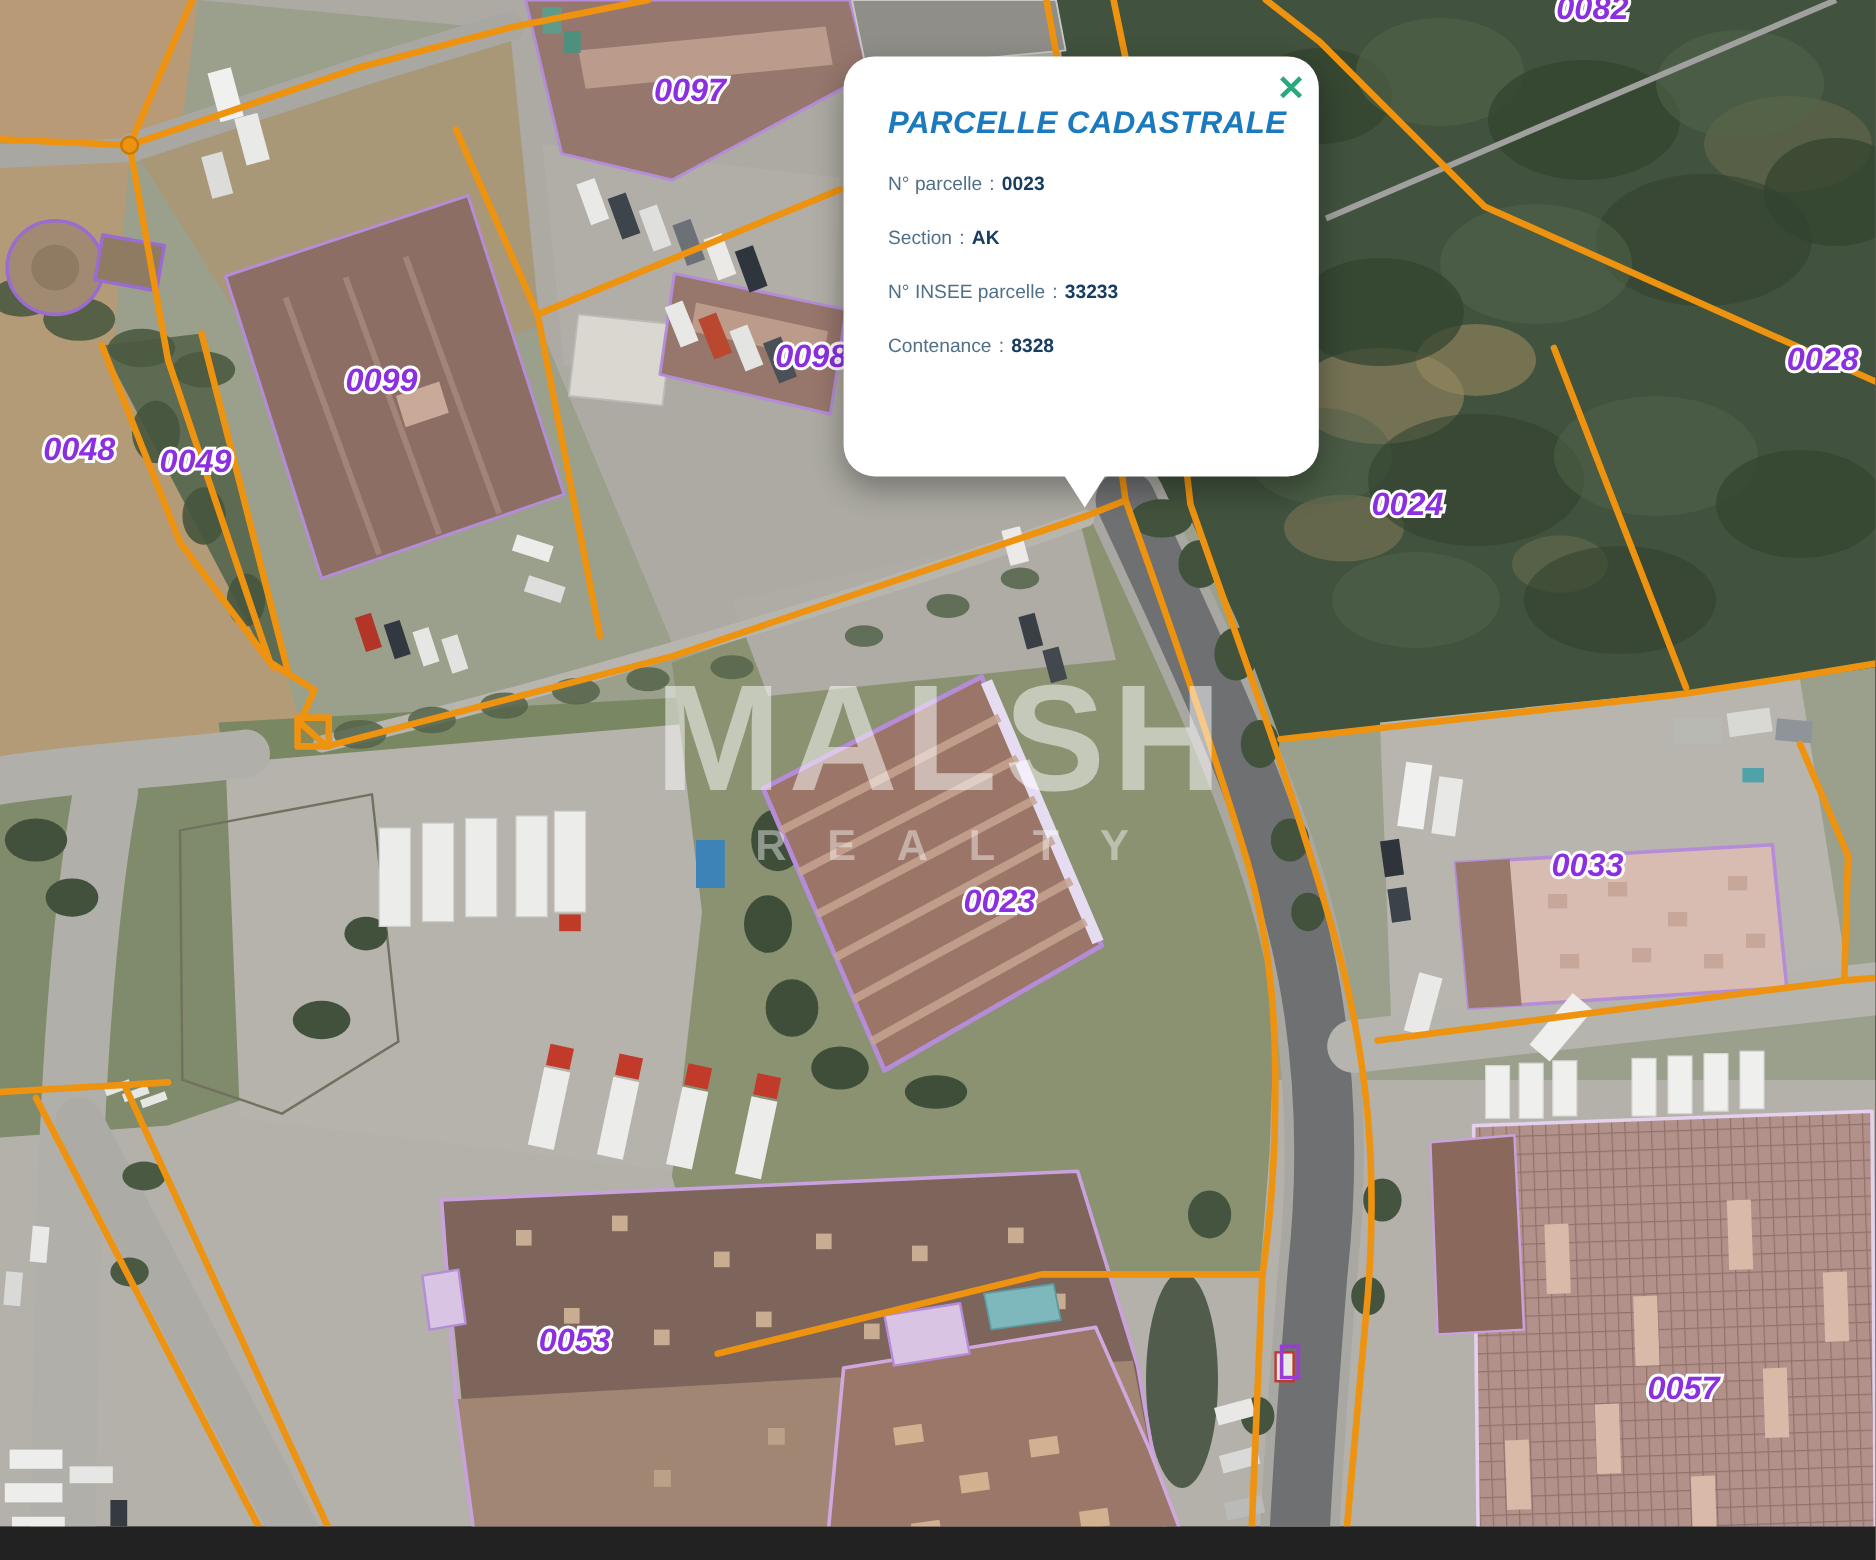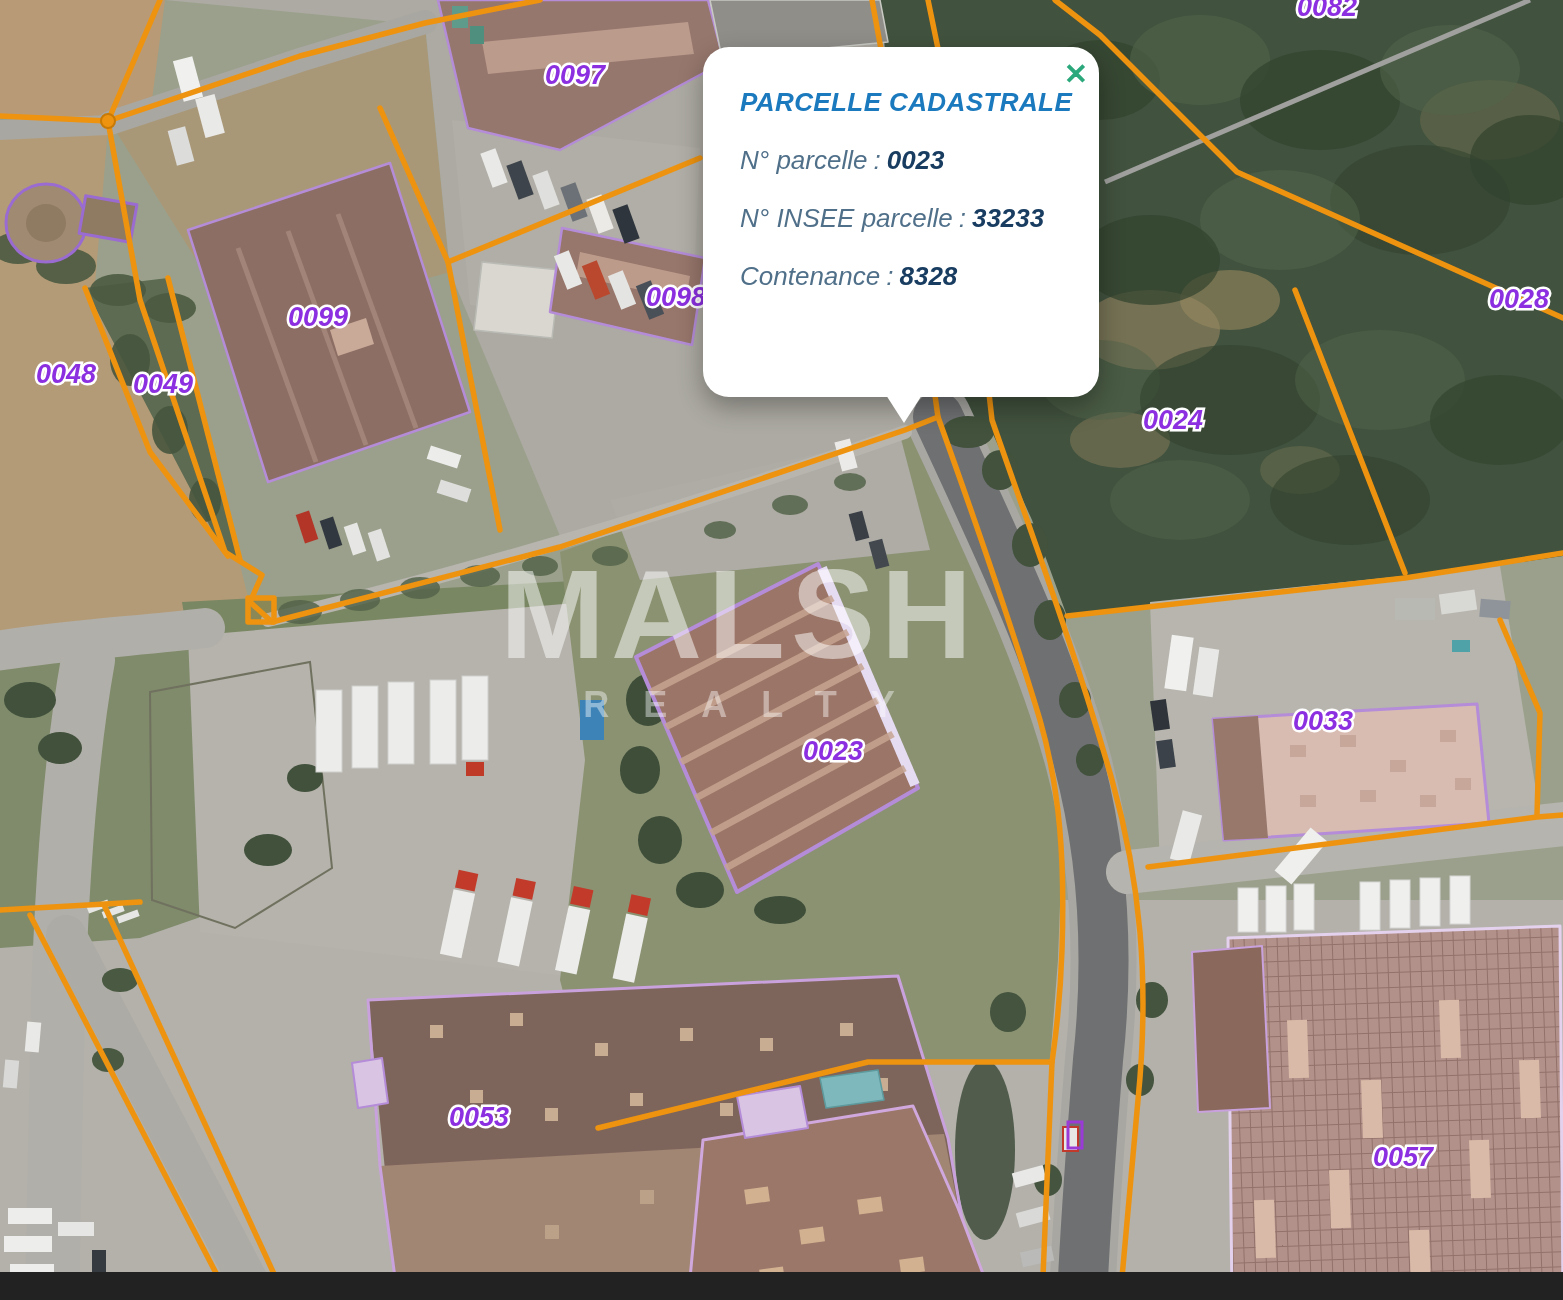--- a/index.html
+++ b/index.html
@@ -4,35 +4,35 @@
 <style>
   html,body{margin:0;padding:0;background:#222;}
   #stage{position:relative;width:1563px;height:1272px;overflow:hidden;
          font-family:"Liberation Sans",sans-serif;background:#9aa08b;}
   #map{position:absolute;left:0;top:0;width:1563px;height:1300px;display:block;}
 
   .plabel{font:italic 700 27px "Liberation Sans",sans-serif;fill:#8b2fe0;
           stroke:#ffffff;stroke-width:5px;paint-order:stroke;text-anchor:middle;}
 
   
-  #watermark{position:absolute;left:739px;top:552px;transform:translateX(-50%);
+  #watermark{position:absolute;left:785px;top:552px;transform:translateX(-50%);
              text-align:center;color:rgba(255,255,255,.5);pointer-events:none;}
   #watermark .wm1{font-size:126px;font-weight:800;letter-spacing:6px;line-height:1;}
   #watermark .wm2{font-size:36px;font-weight:700;letter-spacing:34px;text-indent:34px;
                   margin-top:6px;color:rgba(255,255,255,.42);}
 
   
   #popup{position:absolute;left:703px;top:47px;width:396px;height:350px;
          background:#ffffff;border-radius:26px;box-shadow:0 10px 26px rgba(0,0,0,.32);}
   #popup:after{content:"";position:absolute;left:183px;bottom:-26px;width:0;height:0;
          border-left:18px solid transparent;border-right:18px solid transparent;
          border-top:28px solid #ffffff;}
   #popup .title{margin:40px 0 0 37px;font-size:26px;font-weight:800;
          color:#1b79be;letter-spacing:.4px;font-style:italic;}
-  #popup .row{margin:27px 0 0 37px;font-size:26px;color:#50708a;font-style:italic;}
+  #popup .row{margin:27px 0 0 37px;font-size:16px;color:#50708a;}
   #popup .row .sep{margin:0 6px;}
   #popup .row .val{font-weight:700;color:#193d61;}
   #popup .close{position:absolute;left:356px;top:10px;width:34px;height:34px;
          font-size:29px;font-weight:700;color:#2ba97c;text-align:center;
          line-height:34px;cursor:pointer;user-select:none;}
 </style>
 </head>
 <body>
 
 <div id="stage">
@@ -369,20 +369,23 @@
   <div class="wm2">REALTY</div>
 </div>
 
 <div id="popup">
   <div class="close">✕</div>
   <div class="title">PARCELLE CADASTRALE</div>
   <div class="row">
     <span class="lbl">N° parcelle</span><span class="sep">:</span><span class="val">0023</span>
   </div>
   <div class="row">
+    <span class="lbl">Section</span><span class="sep">:</span><span class="val">AK</span>
+  </div>
+  <div class="row">
     <span class="lbl">N° INSEE parcelle</span><span class="sep">:</span><span class="val">33233</span>
   </div>
   <div class="row">
     <span class="lbl">Contenance</span><span class="sep">:</span><span class="val">8328</span>
   </div>
 </div>
 
 </div>
 
 </body></html>

